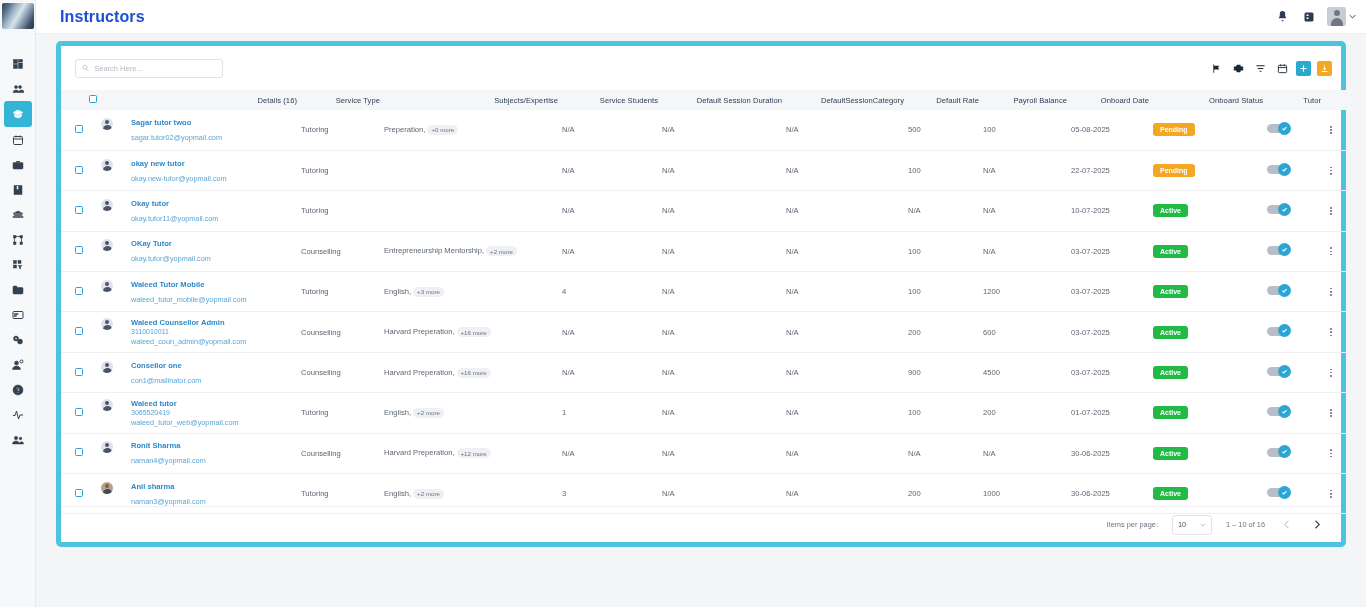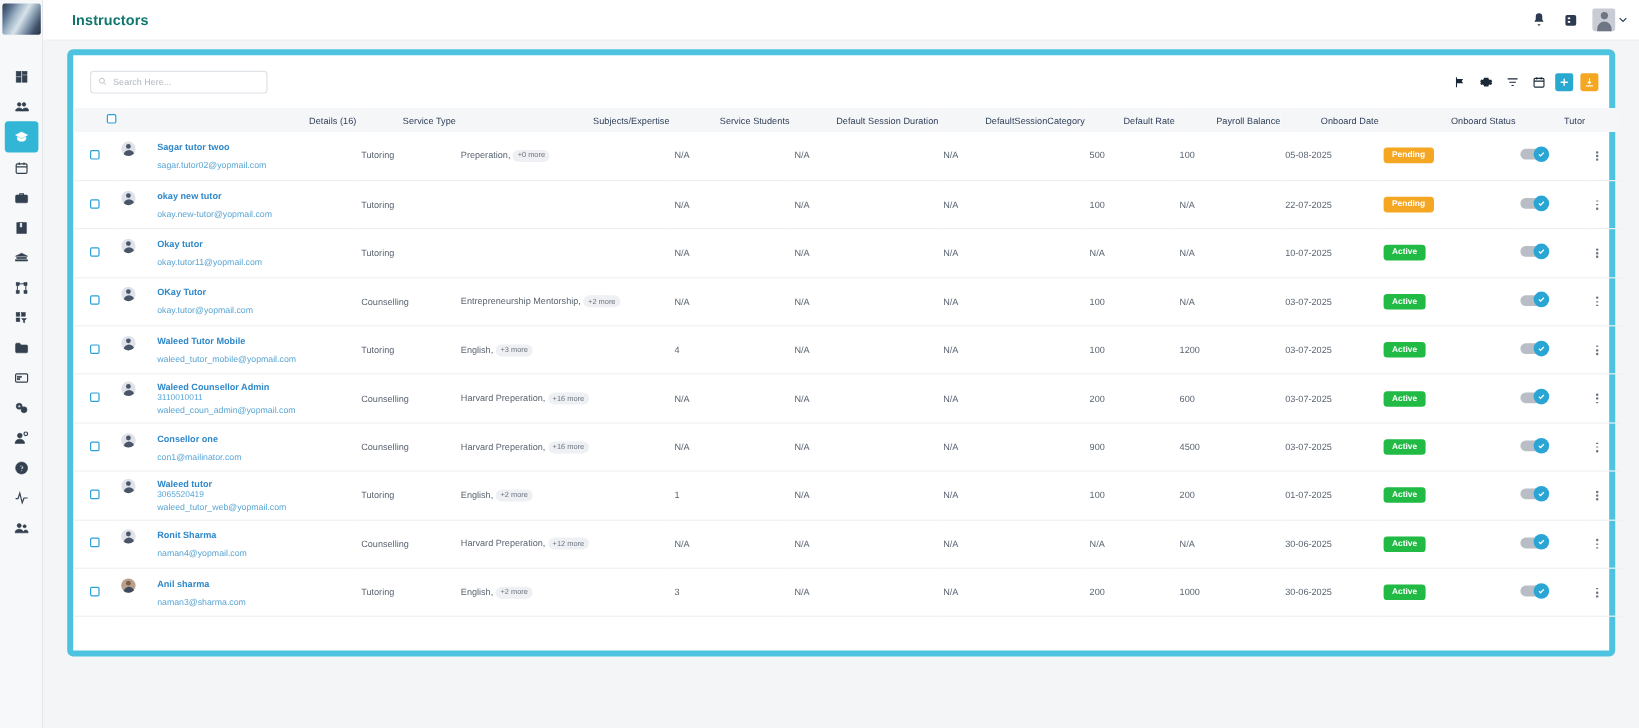--- a/index.html
+++ b/index.html
@@ -43,21 +43,21 @@
   
   #header {
     position: absolute; left: 36px; top: 0;
     width: 1330px; height: 34px;
     background: #ffffff;
     border-bottom: 1px solid #eceef1;
     display: flex; align-items: center;
   }
   #page-title {
     margin-left: 24px;
-    font-size: 12px; font-weight: bold; color: #0f766e;
+    font-size: 16px; font-weight: bold; color: #1d4ed8;
     letter-spacing: .1px;
   }
   #header-right {
     margin-left: auto; margin-right: 10px;
     display: flex; align-items: center; gap: 11px;
   }
   .hdr-icon {
     width: 15px; height: 15px;
     display: flex; align-items: center; justify-content: center;
     cursor: pointer;
@@ -738,21 +738,21 @@
             </span>
           </td>
         </tr>
         <tr>
           <td class="col-cb"><span class="cb"></span></td>
           <td class="col-det">
             <div class="person">
               <span class="pavatar photo"></span>
               <span>
                 <div class="pname">Anil sharma</div>
-                <div class="pmail gap">naman3@sharma.com</div>
+                <div class="pmail gap">naman3@yopmail.com</div>
               </span>
             </div>
           </td>
           <td class="col-svc">Tutoring</td>
           <td class="col-subj"><span>English,</span><span class="more-tag">+2 more</span></td>
           <td class="col-stu">3</td>
           <td class="col-dur">N/A</td>
           <td class="col-cat">N/A</td>
           <td class="col-rate">200</td>
           <td class="col-pay">1000</td>
@@ -767,13 +767,33 @@
             <span class="kebab">
               <i></i>
               <i></i>
               <i></i>
             </span>
           </td>
         </tr>
       </tbody>
   </table>
 
+  <div id="table-footer">
+    <span id="ipp-label">Items per page:</span>
+    <div id="ipp-select">
+      <span>10</span>
+      <svg width="6" height="6" viewBox="0 0 10 10">
+        <path d="M1 3l4 4 4-4" stroke="#9aa1ac" stroke-width="1.2" fill="none"></path>
+      </svg>
+    </div>
+    <span id="range-label">1 – 10 of 16</span>
+    <div class="pager">
+      <svg width="8" height="9" viewBox="0 0 10 12">
+          <path d="M7 1L2 6l5 5" stroke="#aab0b9" stroke-width="1.3" fill="none"></path>
+        </svg>
+    </div>
+    <div class="pager">
+      <svg width="8" height="9" viewBox="0 0 10 12">
+          <path d="M3 1l5 5-5 5" stroke="#3a434f" stroke-width="1.5" fill="none"></path>
+        </svg>
+    </div>
+  </div>
 </div>
 
 </body></html>

